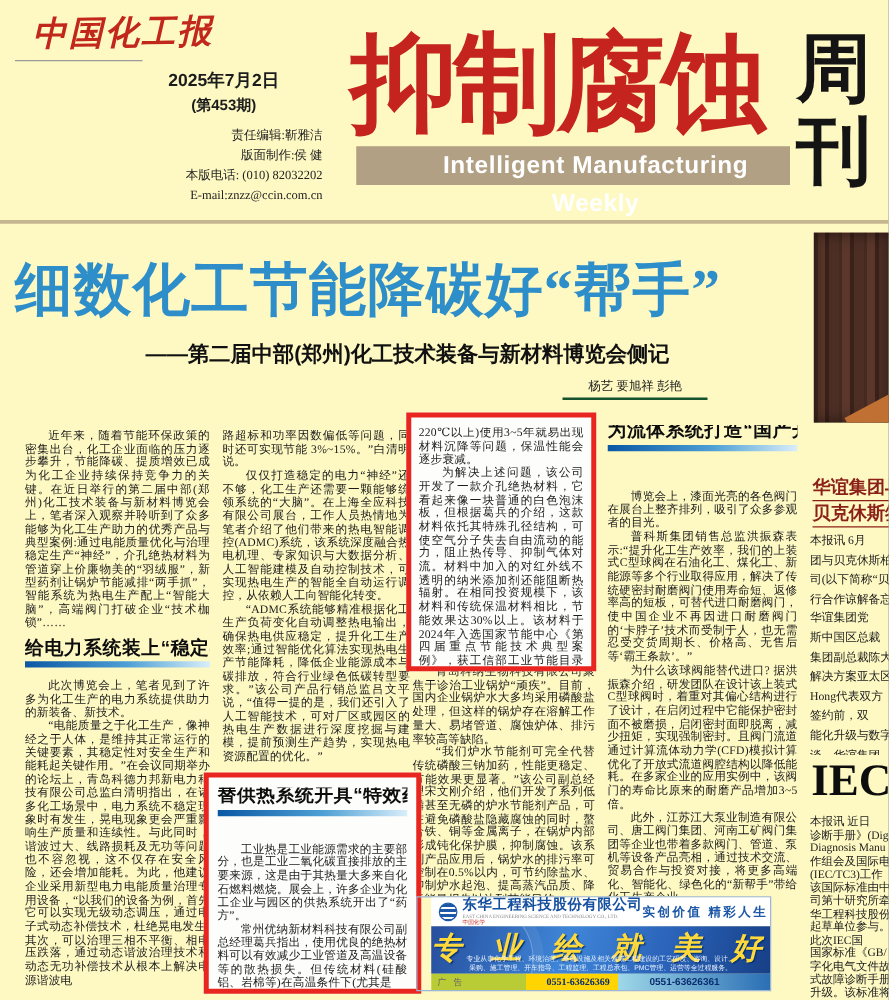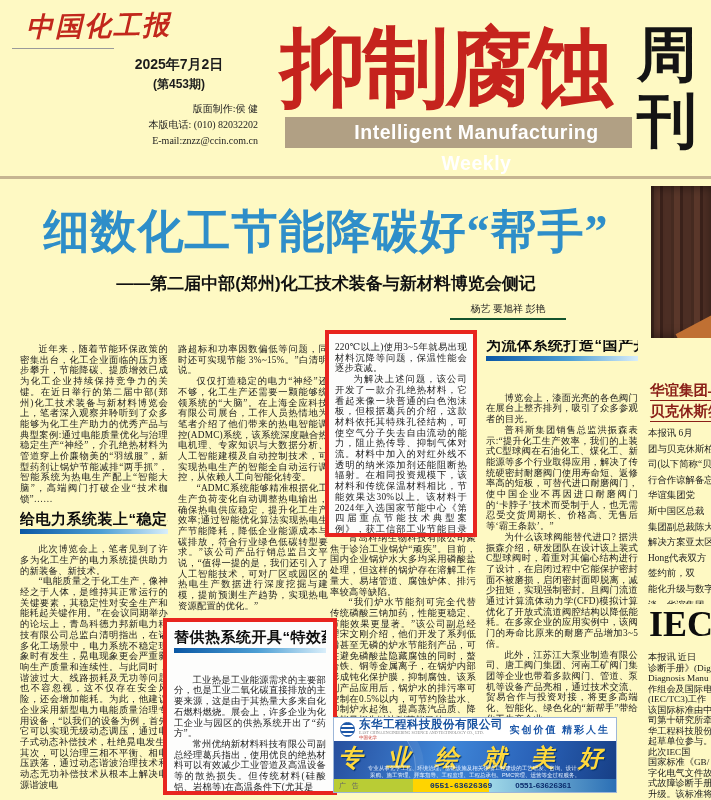--- a/index.html
+++ b/index.html
@@ -16,21 +16,21 @@
   .mast-title{position:absolute;left:280px;top:24px;font-size:86px;line-height:1;font-weight:900;
       color:#c5231d;font-family:"Liberation Sans","DejaVu Sans",sans-serif;letter-spacing:-3px;z-index:3;}
   .mast-en-bar{position:absolute;left:285px;top:117px;width:347px;height:31px;background:#b1a084;z-index:2;}
   .mast-en-bar span{display:block;text-align:center;line-height:31px;color:#fff;font-size:19.5px;
       font-weight:bold;font-family:"Liberation Sans",sans-serif;letter-spacing:0.5px;padding-left:36px;}
   .weekly{position:absolute;left:637px;top:22px;width:74px;text-align:left;z-index:3;}
   .weekly div{font-size:60px;line-height:66px;font-weight:900;color:#141414;
       font-family:"Liberation Sans","DejaVu Sans",sans-serif;}
   .gold-rule{position:absolute;left:0;top:176px;width:711px;height:3px;background:#c6b591;}
   
-  .headline{position:absolute;left:12px;top:204px;width:628px;text-align:center;
+  .headline{position:absolute;left:12px;top:204px;width:628px;
       font-size:46px;font-weight:bold;color:#2e8ec9;letter-spacing:1px;line-height:1.2;}
   .subhead{position:absolute;left:12px;top:272px;width:628px;text-align:center;
       font-size:17px;font-weight:bold;color:#111;font-family:"Liberation Sans",sans-serif;}
   .authors{position:absolute;left:450px;top:302px;width:116px;text-align:center;font-size:10px;
       border-bottom:2px solid #14532d;padding-bottom:2px;}
   
   .bodycol{position:absolute;font-size:9.3px;line-height:10.7px;text-align:justify;
       letter-spacing:0.2px;color:#1b1b1b;overflow:hidden;}
   .bodycol p{margin:0;text-indent:2em;}
   .bodycol p.noind{text-indent:0;}
@@ -46,21 +46,21 @@
   
   .redbox{position:absolute;border:4px solid #e8251f;background:#fdfdfc;z-index:5;box-sizing:border-box;}
   .rb-heat{left:163px;top:618px;width:174px;height:177px;padding:8px 7px 0 7px;}
   .rb-mat{left:325px;top:330px;width:152px;height:207px;padding:8px 6px 0 6px;}
   .redbox .inner{font-size:9.3px;line-height:10.7px;text-align:justify;letter-spacing:0.2px;overflow:hidden;height:100%;}
   .redbox p{margin:0;text-indent:2em;}
   .redbox p.noind{text-indent:0;}
   .rb-heat .sec-head{margin-top:2px;}
   .rb-heat .sec-bar{margin:5px 0 22px 0;}
   
-  .ad{position:absolute;left:333px;top:717px;width:284px;height:76px;border:1px solid #9db6d8;box-sizing:border-box;z-index:6;}
+  .ad{position:absolute;left:333px;top:717px;width:284px;height:76px;border:1px solid #9db6d8;box-sizing:border-box;z-index:6;padding-left:11px;}
   .ad-top{height:23px;background:#fff;display:flex;align-items:center;padding:0 6px;}
   .ad-logo{width:13px;height:13px;border-radius:50%;flex:0 0 13px;
       background:repeating-linear-gradient(180deg,#1c57a8 0 2.5px,#ffffff 2.5px 4px);border:1px solid #1c57a8;margin-right:4px;}
   .ad-co{display:flex;flex-direction:column;}
   .ad-co-name{font-size:11.5px;font-weight:bold;color:#15509e;font-family:"Liberation Sans",sans-serif;
       letter-spacing:0.5px;white-space:nowrap;line-height:11px;}
   .ad-co-en{font-size:4px;color:#888;white-space:nowrap;line-height:5px;}
   .ad-brand{font-size:4.5px;color:#c2271c;white-space:nowrap;line-height:5px;}
   .ad-slogan{margin-left:auto;font-size:10px;font-weight:bold;color:#1c57a8;
       letter-spacing:2px;white-space:nowrap;}
@@ -68,21 +68,21 @@
       position:relative;overflow:hidden;}
   .ad-mid:before{content:"";position:absolute;left:-10px;top:-20px;width:90px;height:90px;border-radius:50%;
       border:1px solid rgba(255,255,255,0.25);box-shadow:0 0 0 8px rgba(255,255,255,0.07);}
   .ad-big{position:absolute;left:0;right:0;top:1px;text-align:center;font-size:24px;font-weight:bold;
       font-style:italic;color:#ffd93c;letter-spacing:9px;text-shadow:1px 1px 1px #00306e;white-space:nowrap;}
   .ad-desc{position:absolute;left:0;right:0;bottom:1px;text-align:center;font-size:5.5px;line-height:6.5px;
       color:#e8f2ff;white-space:pre-line;font-family:"Liberation Sans",sans-serif;}
   .ad-bot{height:13px;position:relative;
       background:linear-gradient(90deg,#b9cc35 0%,#b9cc35 28%,#ffd400 28%,#ffd400 55%,#9fd8e8 55%,#2b6fb5 100%);}
   .ad-label{position:absolute;left:5px;top:2px;font-size:7px;color:#666;letter-spacing:2px;}
-  .ad-ph1{position:absolute;left:34%;top:2px;font-size:8px;font-weight:bold;color:#0b2d6e;font-family:Liberation Mono, monospace;}
+  .ad-ph1{position:absolute;left:34%;top:2px;font-size:8px;font-weight:bold;color:#0b2d6e;font-family:Liberation Serif, serif;}
   .ad-ph2{position:absolute;left:60%;top:2px;font-size:8px;font-weight:bold;color:#0b2d6e;font-family:"Liberation Sans",sans-serif;margin-left:12px;}
   
   .photo{position:absolute;left:651px;top:186px;width:62px;height:152px;
       background:repeating-linear-gradient(90deg,#452a20 0 3px,#5a372a 3px 9px,#3a211a 9px 12px,#4c2e24 12px 20px);
       box-shadow:inset 0 0 12px rgba(0,0,0,0.55);overflow:hidden;}
   .photo:after{content:"";position:absolute;right:-12px;bottom:-14px;width:45px;height:30px;
       background:#c07033;transform:rotate(-28deg);}
   .hy-head{position:absolute;left:650px;top:380px;width:70px;}
   .hy-head div{font-size:14.5px;font-weight:bold;color:#8b2018;line-height:20px;
       border-bottom:1.5px solid #8b2018;display:inline-block;white-space:nowrap;}
@@ -98,20 +98,21 @@
 <body>
 
 <div class="page">
 
   <div class="paper-logo">中国化工报</div>
   <div class="logo-rule"></div>
   <div class="dates">
     <div class="d1">2025年7月2日</div>
     <div class="d2">(第453期)</div>
     <div class="meta">
+      <div>责任编辑:靳雅洁</div>
       <div>版面制作:侯  健</div>
       <div>本版电话: (010) 82032202</div>
       <div>E-mail:znzz@ccin.com.cn</div>
     </div>
   </div>
   <div class="mast-title">抑制腐蚀</div>
   <div class="mast-en-bar">
     <span>Intelligent Manufacturing Weekly</span>
   </div>
   <div class="weekly">

